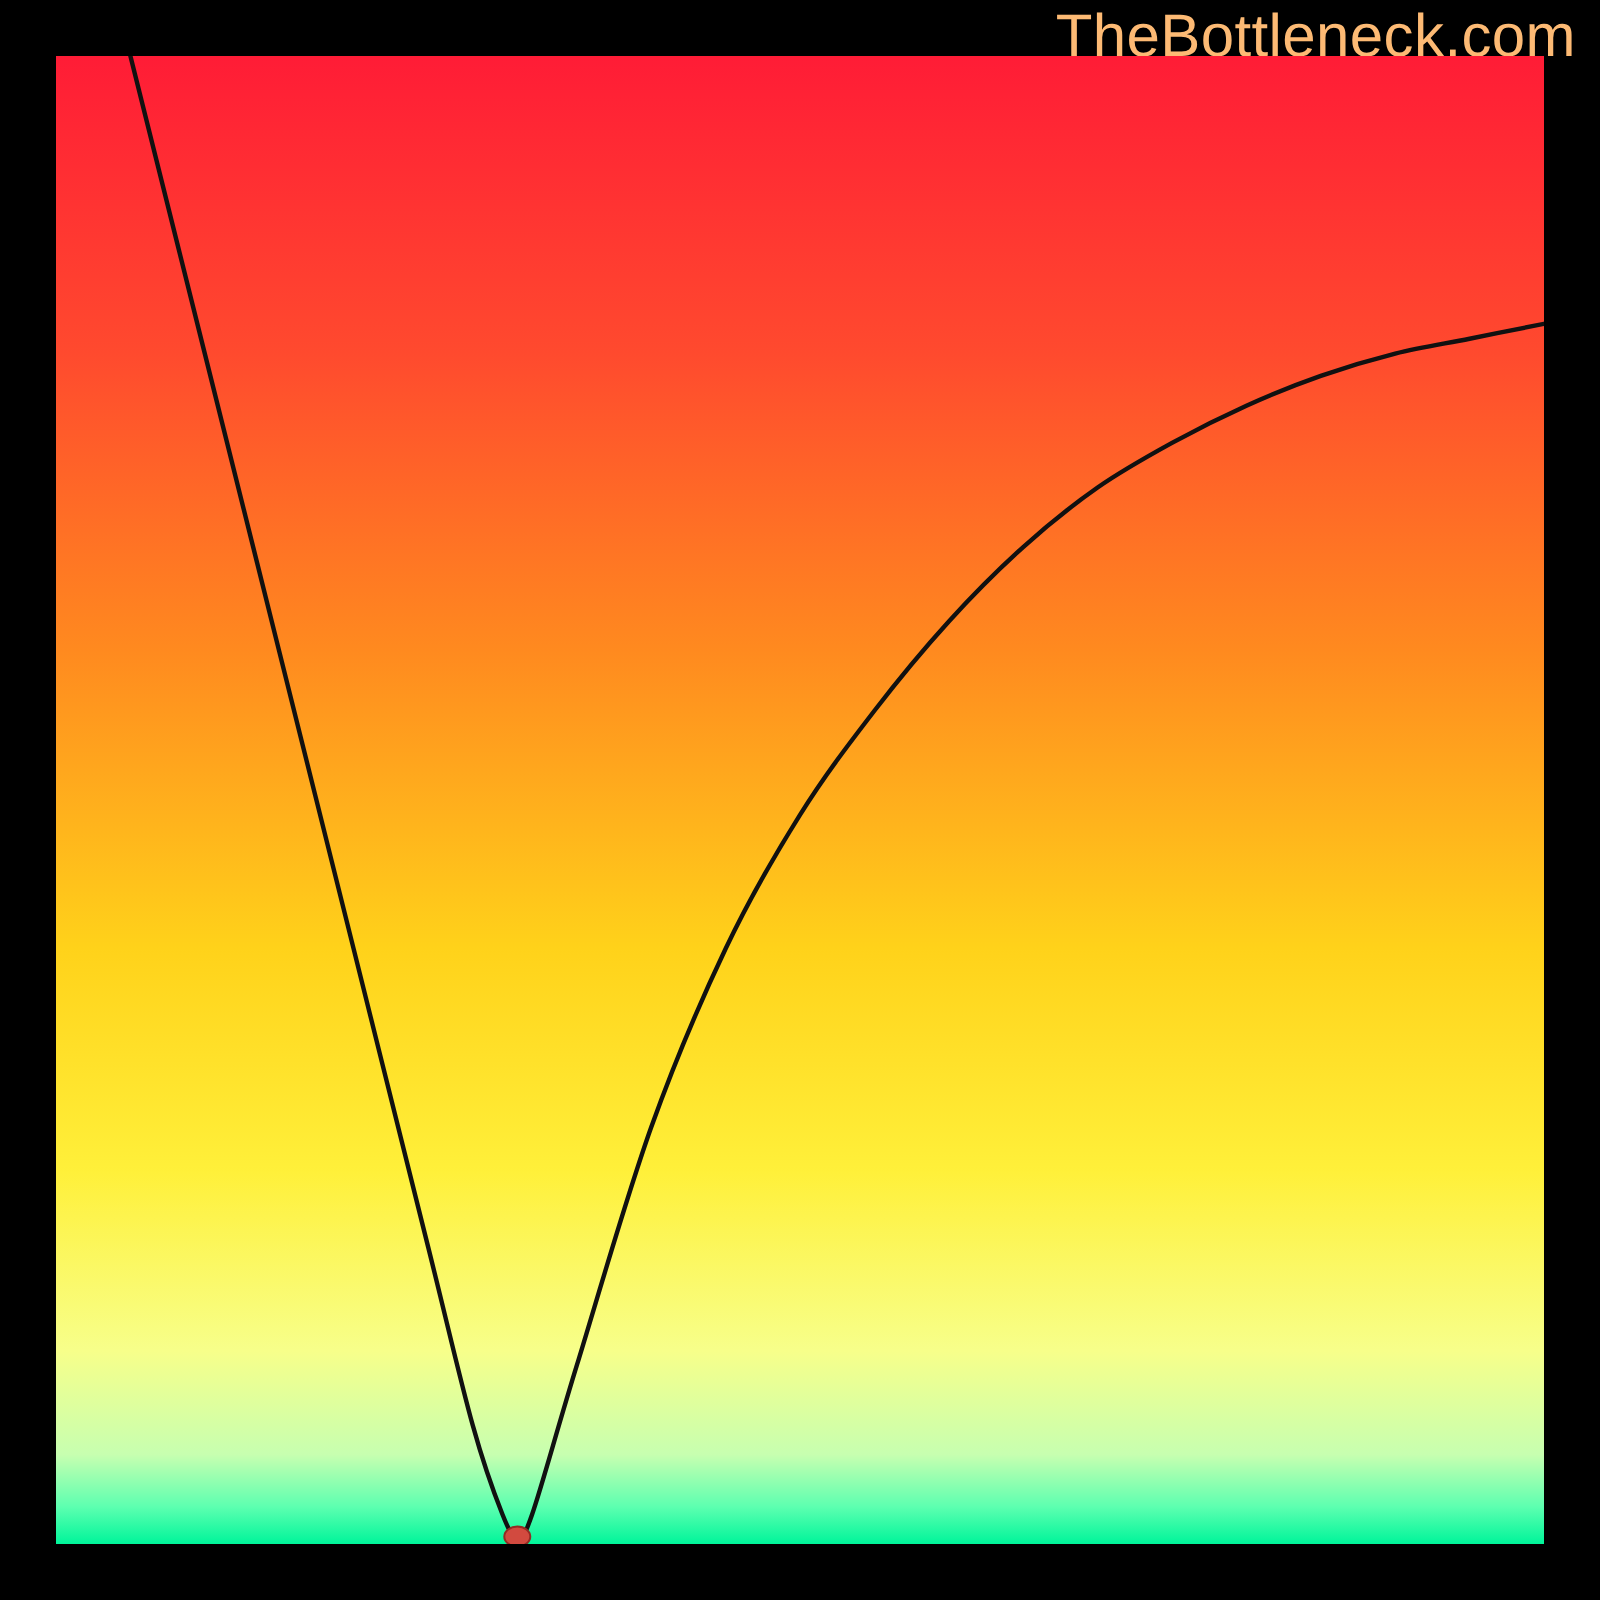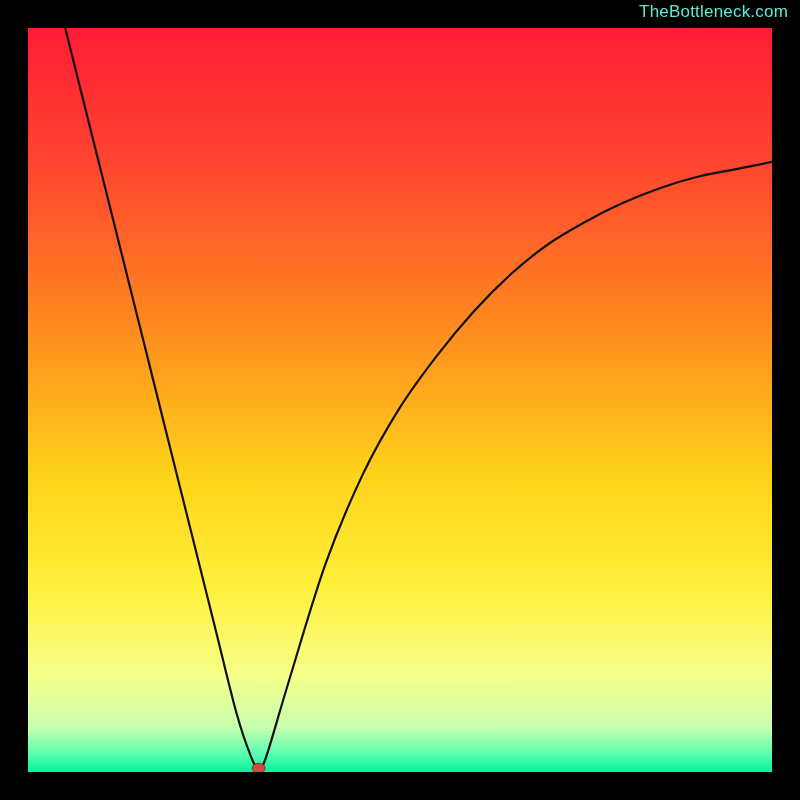--- a/index.html
+++ b/index.html
@@ -16,22 +16,22 @@
     left: 0;
     top: 0;
     width: 800px;
     height: 800px;
     background: #000;
   }
   .attribution {
     position: absolute;
     top: 2px;
     right: 12px;
-    color: #5eead4;
-    font-size: 17px;
+    color: #fdba74;
+    font-size: 30px;
     font-weight: 500;
     letter-spacing: 0.2px;
   }
   .plot-wrap {
     position: absolute;
     left: 28px;
     top: 28px;
     width: 744px;
     height: 744px;
   }

